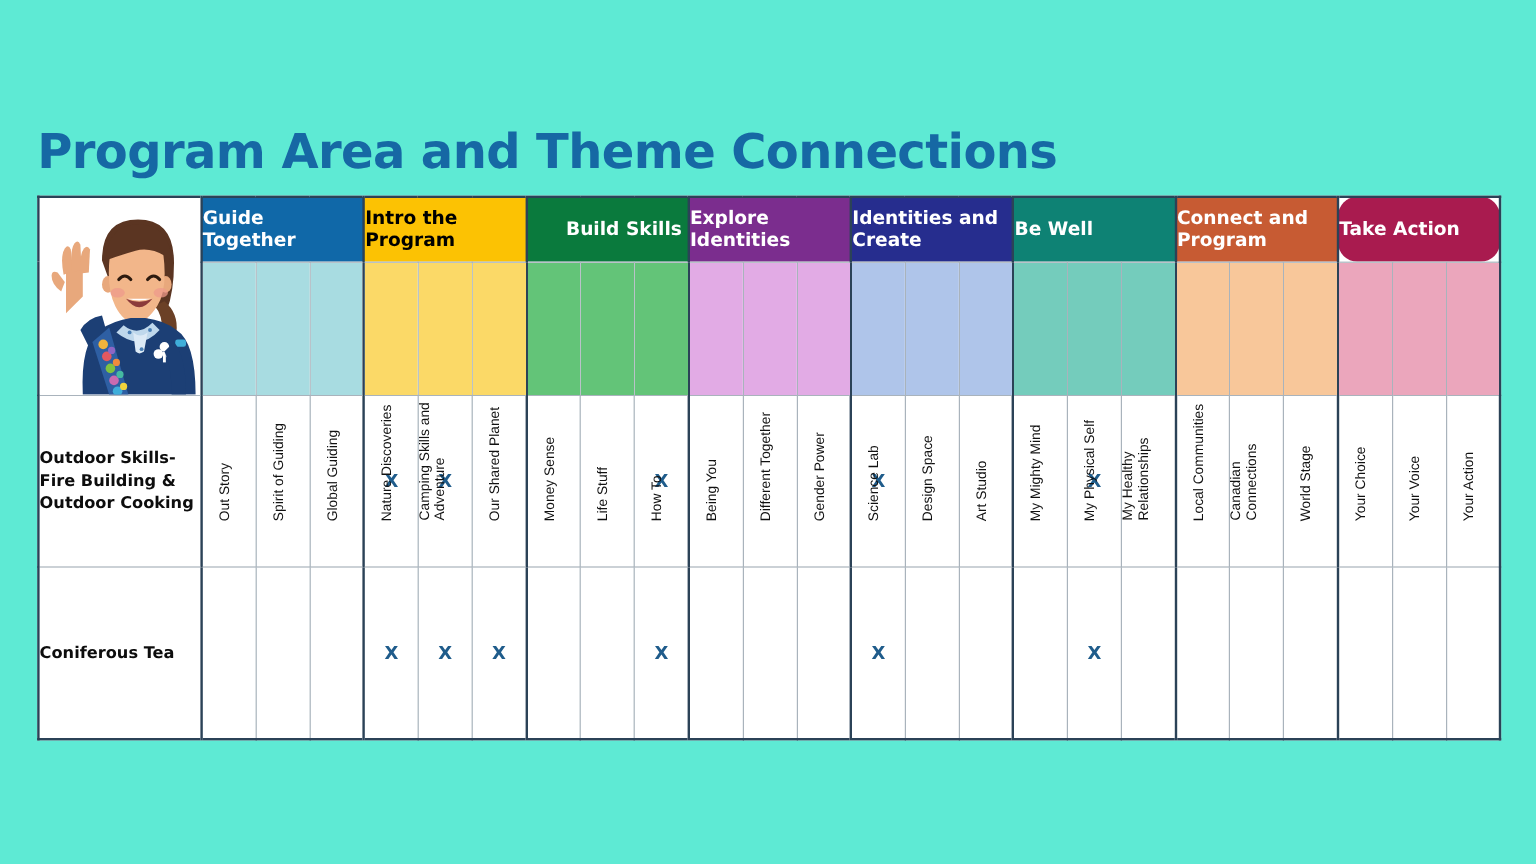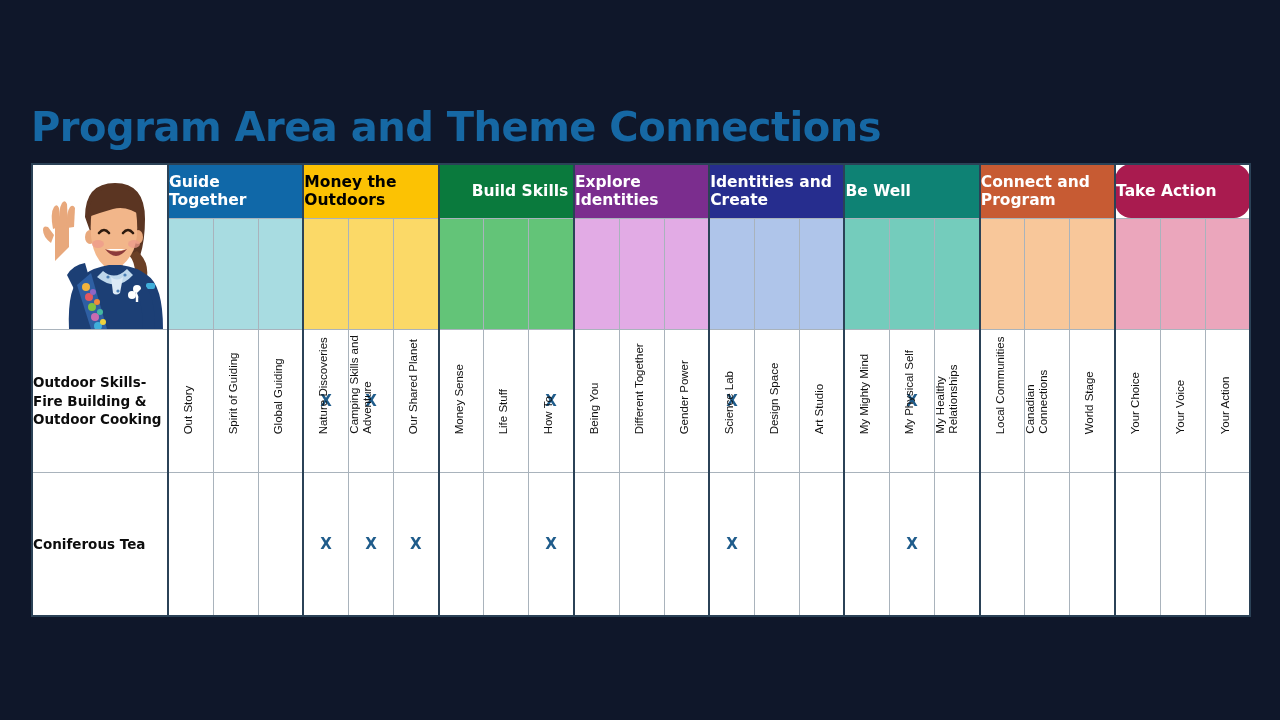--- a/index.html
+++ b/index.html
@@ -5,21 +5,21 @@
   * { box-sizing: border-box; margin: 0; padding: 0; }
   html, body {
     width: 1280px; height: 720px;
     background: #ffffff;
     font-family: "Liberation Sans", sans-serif;
     overflow: hidden;
   }
   #page {
     position: relative;
     width: 1280px; height: 720px;
-    background: #0f172a;
+    background: #5eead4;
   }
 
   
   .page-title {
     position: absolute;
     left: 31px; top: 104px;
     font-size: 40px;
     font-weight: bold;
     letter-spacing: -0.5px;
     color: #1668A4;
@@ -226,21 +226,21 @@
               </g>
 
               <rect x="113" y="118" width="9" height="6" rx="2" fill="#3FAEDA"></rect>
 
               <path d="M112 120 q10 12 10 44 h-12 q0 -24 -6 -36z" fill="#1C3F75"></path>
             </svg>
           </div>
         </td>
 
       <td class="grp" colspan="3" style="background: rgb(16, 104, 168); color: rgb(255, 255, 255);">Guide Together</td>
-          <td class="grp grp-sep dark-text" colspan="3" style="background: rgb(252, 194, 3); color: rgb(0, 0, 0);">Money the Outdoors</td>
+          <td class="grp grp-sep dark-text" colspan="3" style="background: rgb(252, 194, 3); color: rgb(0, 0, 0);">Intro the Program</td>
           <td class="grp grp-sep" colspan="3" style="background: rgb(10, 122, 61); color: rgb(255, 255, 255); padding-left: 32px;">Build Skills</td>
           <td class="grp grp-sep" colspan="3" style="background: rgb(123, 45, 142); color: rgb(255, 255, 255);">Explore Identities</td>
           <td class="grp grp-sep" colspan="3" style="background: rgb(38, 45, 142); color: rgb(255, 255, 255);">Identities and Create</td>
           <td class="grp grp-sep" colspan="3" style="background: rgb(14, 130, 116); color: rgb(255, 255, 255);">Be Well</td>
           <td class="grp grp-sep" colspan="3" style="background: rgb(199, 91, 51); color: rgb(255, 255, 255);">Connect and Program</td>
           <td class="grp grp-sep" colspan="3" style="background: rgb(169, 27, 79); color: rgb(255, 255, 255); border-radius: 16px;">Take Action</td>
         </tr>
 
       <tr class="subhdr-row">
 

